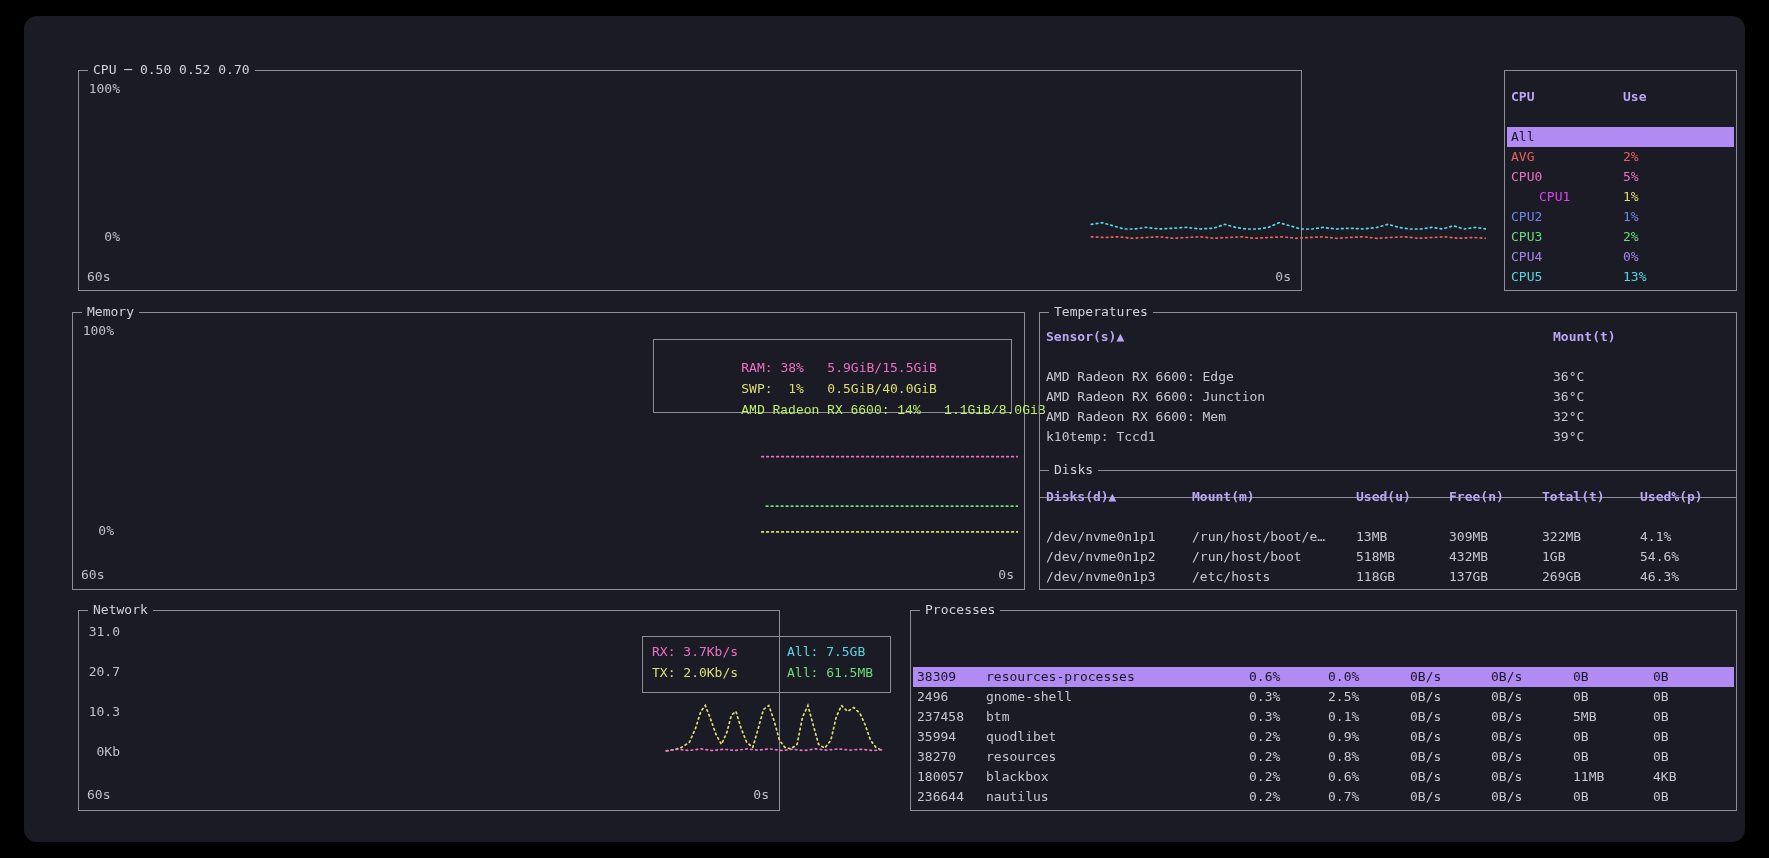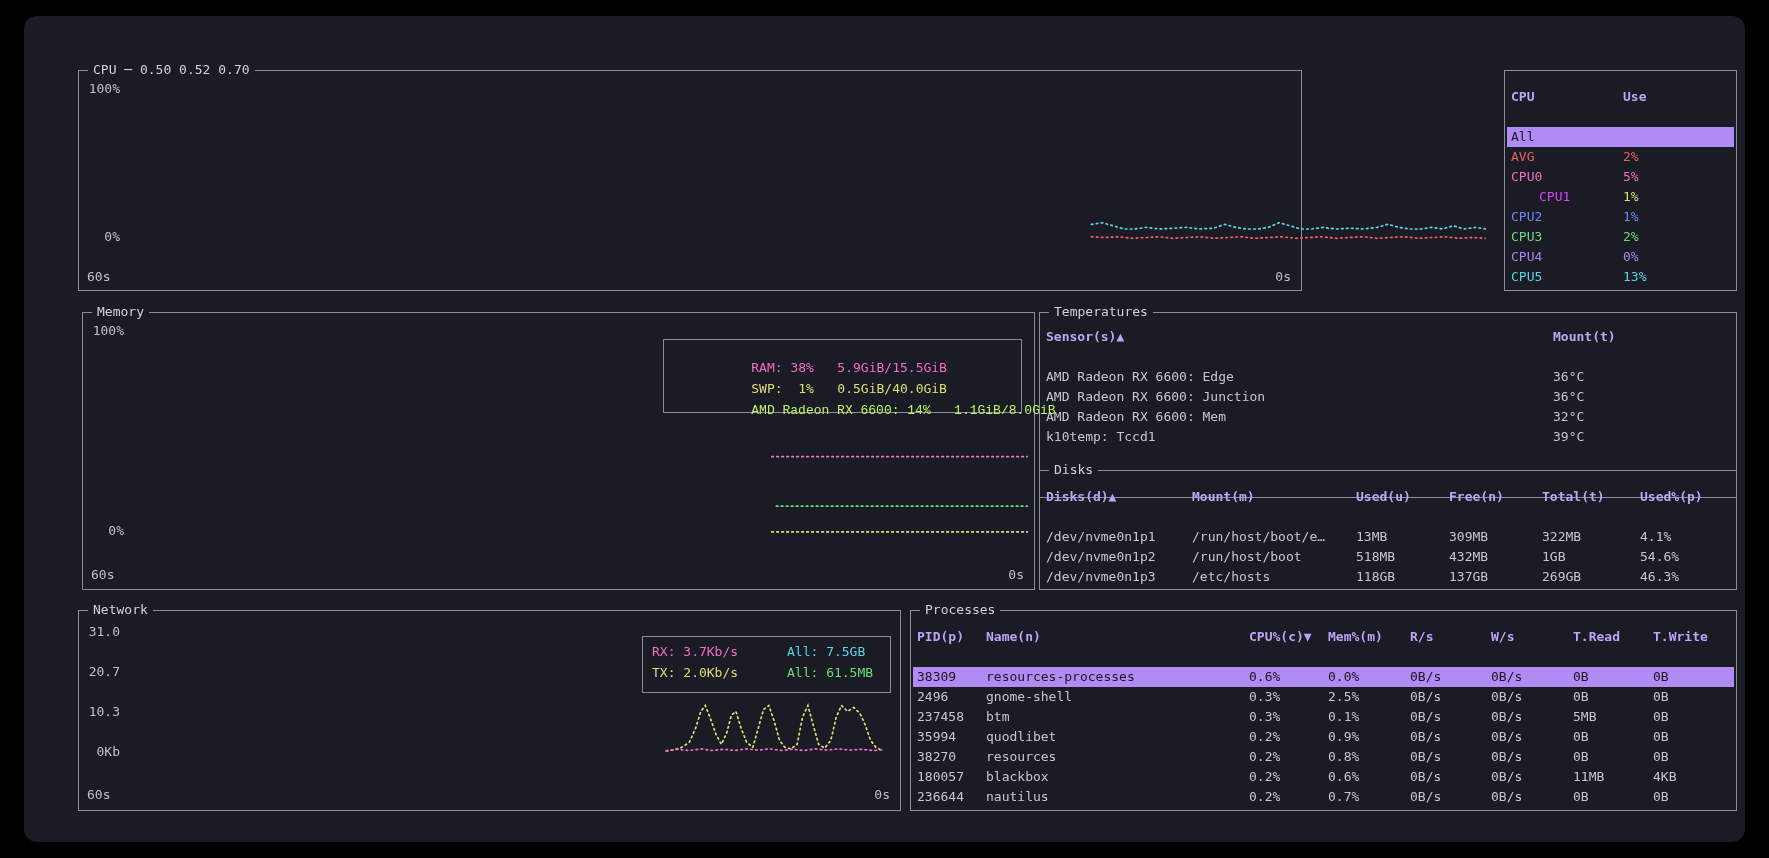--- a/index.html
+++ b/index.html
@@ -34,21 +34,21 @@
   .cpu-graph{left:46px;top:16px;width:1361px;height:156px}
 
   
   .cpu-legend-panel{left:1480px;top:54px;width:233px;height:221px}
   .cpu-legend-panel .tbl-header{top:16px}
   .cpu-legend-panel .rows{top:56px}
   .lc1{left:4px}
   .lc2{left:116px}
 
   
-  .memory-panel{left:58px;top:296px;width:953px;height:278px}
+  .memory-panel{left:48px;top:296px;width:953px;height:278px}
   .memory-panel .y-top{top:10px}
   .memory-panel .y-bot{top:210px}
   .memory-panel .x-left{left:8px;top:254px}
   .memory-panel .x-right{right:10px;top:254px}
   .memory-graph{left:46px;top:16px;width:899px;height:206px}
   .memory-legend{left:580px;top:26px;width:359px;height:74px;padding-top:5px}
 
   
   .temps-panel{left:1015px;top:296px;width:698px;height:186px}
   .temps-panel .tbl-header{top:14px}
@@ -56,21 +56,21 @@
   .tc1{left:4px}
   .tc2{left:511px}
 
   
   .disks-panel{left:1015px;top:454px;width:698px;height:120px}
   .disks-panel .tbl-header{top:16px}
   .disks-panel .rows{top:56px}
   .dc1{left:4px}.dc2{left:150px}.dc3{left:314px}.dc4{left:407px}.dc5{left:500px}.dc6{left:598px}
 
   
-  .network-panel{left:54px;top:594px;width:823px;height:201px}
+  .network-panel{left:54px;top:594px;width:702px;height:201px}
   .network-panel .yt0{top:13px}
   .network-panel .yt1{top:53px}
   .network-panel .yt2{top:93px}
   .network-panel .yt3{top:133px}
   .network-panel .x-left{left:8px;top:176px}
   .network-panel .x-right{right:10px;top:176px}
   .network-graph{left:48px;top:21px;width:765px;height:120px}
   .network-legend{left:563px;top:25px;width:249px;height:57px;padding-top:7px}
   .nl-label{left:9px}
   .nl-total{left:144px}
@@ -257,30 +257,20 @@
         </div>
         <div class="net-line">
           <span class="nl-label" style="color: rgb(223, 223, 112);">TX: 2.0Kb/s</span>
           <span class="nl-total" style="color: rgb(105, 223, 119);">All: 61.5MB</span>
         </div>
       </div>
     </section>
 
     <section class="panel procs-panel">
       <span class="panel-title">Processes</span>
-      <div class="tbl-header">
-        <span class="col pc1">PID(p)</span>
-        <span class="col pc2">Name(n)</span>
-        <span class="col pc3">CPU%(c)▼</span>
-        <span class="col pc4">Mem%(m)</span>
-        <span class="col pc5">R/s</span>
-        <span class="col pc6">W/s</span>
-        <span class="col pc7">T.Read</span>
-        <span class="col pc8">T.Write</span>
-      </div>
       <div class="rows">
 
       <div class="row selected">
           <span class="col pc1">38309</span>
           <span class="col pc2">resources-processes</span>
           <span class="col pc3">0.6%</span>
           <span class="col pc4">0.0%</span>
           <span class="col pc5">0B/s</span>
           <span class="col pc6">0B/s</span>
           <span class="col pc7">0B</span>

